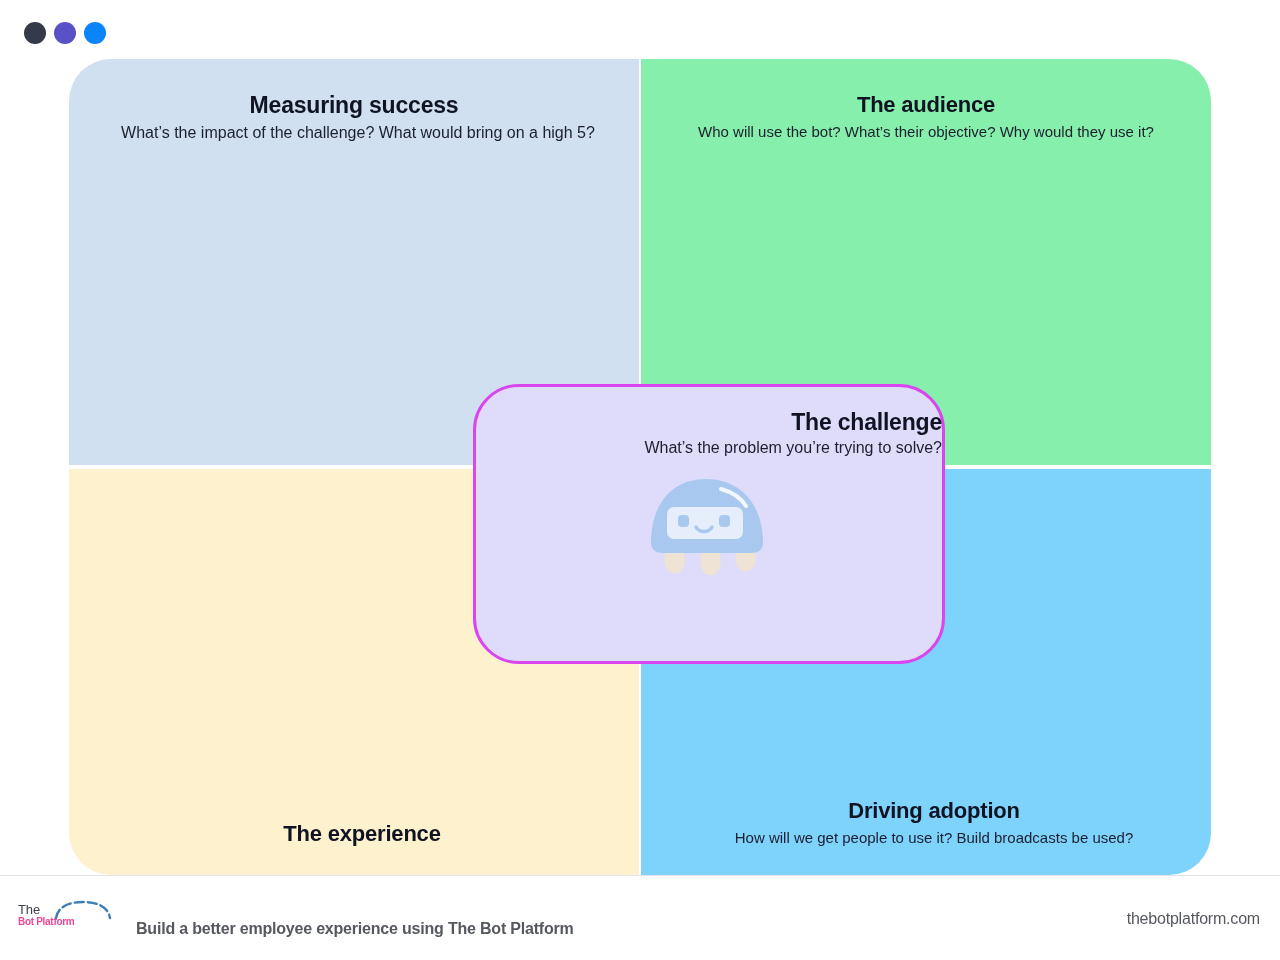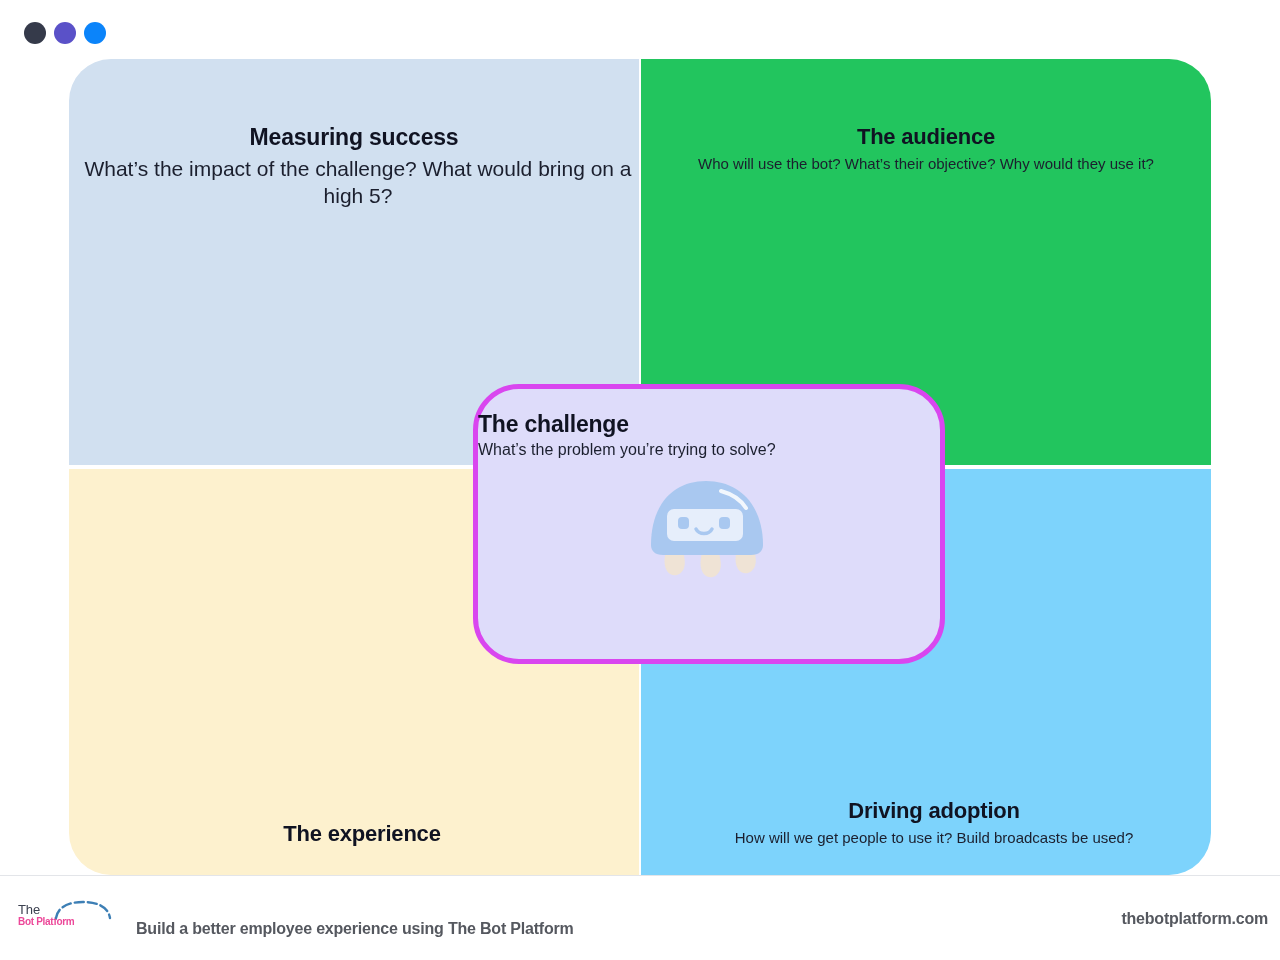--- a/index.html
+++ b/index.html
@@ -64,43 +64,42 @@
     left: 16px;
     right: 0;
   }
 
   .quad-title {
     font-size: 22px;
     font-weight: bold;
     color: #101322;
     letter-spacing: -0.2px;
     line-height: 1.25;
-    margin-top: 32px;
   }
   .quad-sub {
     font-size: 15px;
     color: #1b1f2e;
     margin-top: 3px;
     line-height: 1.3;
   }
 
   .quad.tl .quad-title { font-size: 23px; }
-  .quad.tl .quad-sub  { font-size: 21px; padding-left: 8px; }
+  .quad.tl .quad-sub  { font-size: 16px; padding-left: 8px; }
 
   
   .center-card {
     position: absolute;
     left: 404px;
     top: 325px;
     width: 472px;
     height: 280px;
     background: #dedcfa;
-    border: 5px solid #d946ef;
+    border: 3px solid #d946ef;
     border-radius: 46px;
-    text-align: left;
+    text-align: right;
     padding-top: 22px;
   }
   .center-title {
     font-size: 23px;
     font-weight: bold;
     color: #101322;
     letter-spacing: -0.2px;
   }
   .center-sub {
     font-size: 16px;
@@ -165,24 +164,24 @@
   }
   .footer-tag {
     font-size: 16px;
     font-weight: bold;
     color: #55585f;
     letter-spacing: -0.2px;
     white-space: nowrap;
   }
   .footer-url {
     position: absolute;
-    right: 12px;
+    right: 20px;
     top: 34px;
     font-size: 16px;
-    font-weight: bold;
+    font-weight: normal;
     color: #55585f;
     letter-spacing: -0.2px;
   }
 </style>
 </head>
 <body>
 
 <div id="page">
 
   <div class="window-dots">
@@ -193,21 +192,21 @@
 
   <div class="canvas">
 
     <div class="quad tl" id="quad0" style="background: rgb(209, 224, 240);">
       <div class="quad-inner">
         <div class="quad-title">Measuring success</div>
         <div class="quad-sub">What’s the impact of the challenge? What would bring on a high 5?</div>
       </div>
     </div>
 
-    <div class="quad tr" id="quad1" style="background: #22c55e;">
+    <div class="quad tr" id="quad1" style="background: #86efac;">
       <div class="quad-inner">
         <div class="quad-title">The audience</div>
         <div class="quad-sub">Who will use the bot? What’s their objective? Why would they use it?</div>
       </div>
     </div>
 
     <div class="quad bl" id="quad2" style="background: rgb(253, 241, 206);">
       <div class="quad-inner">
         <div class="quad-title">The experience</div>
       </div>

